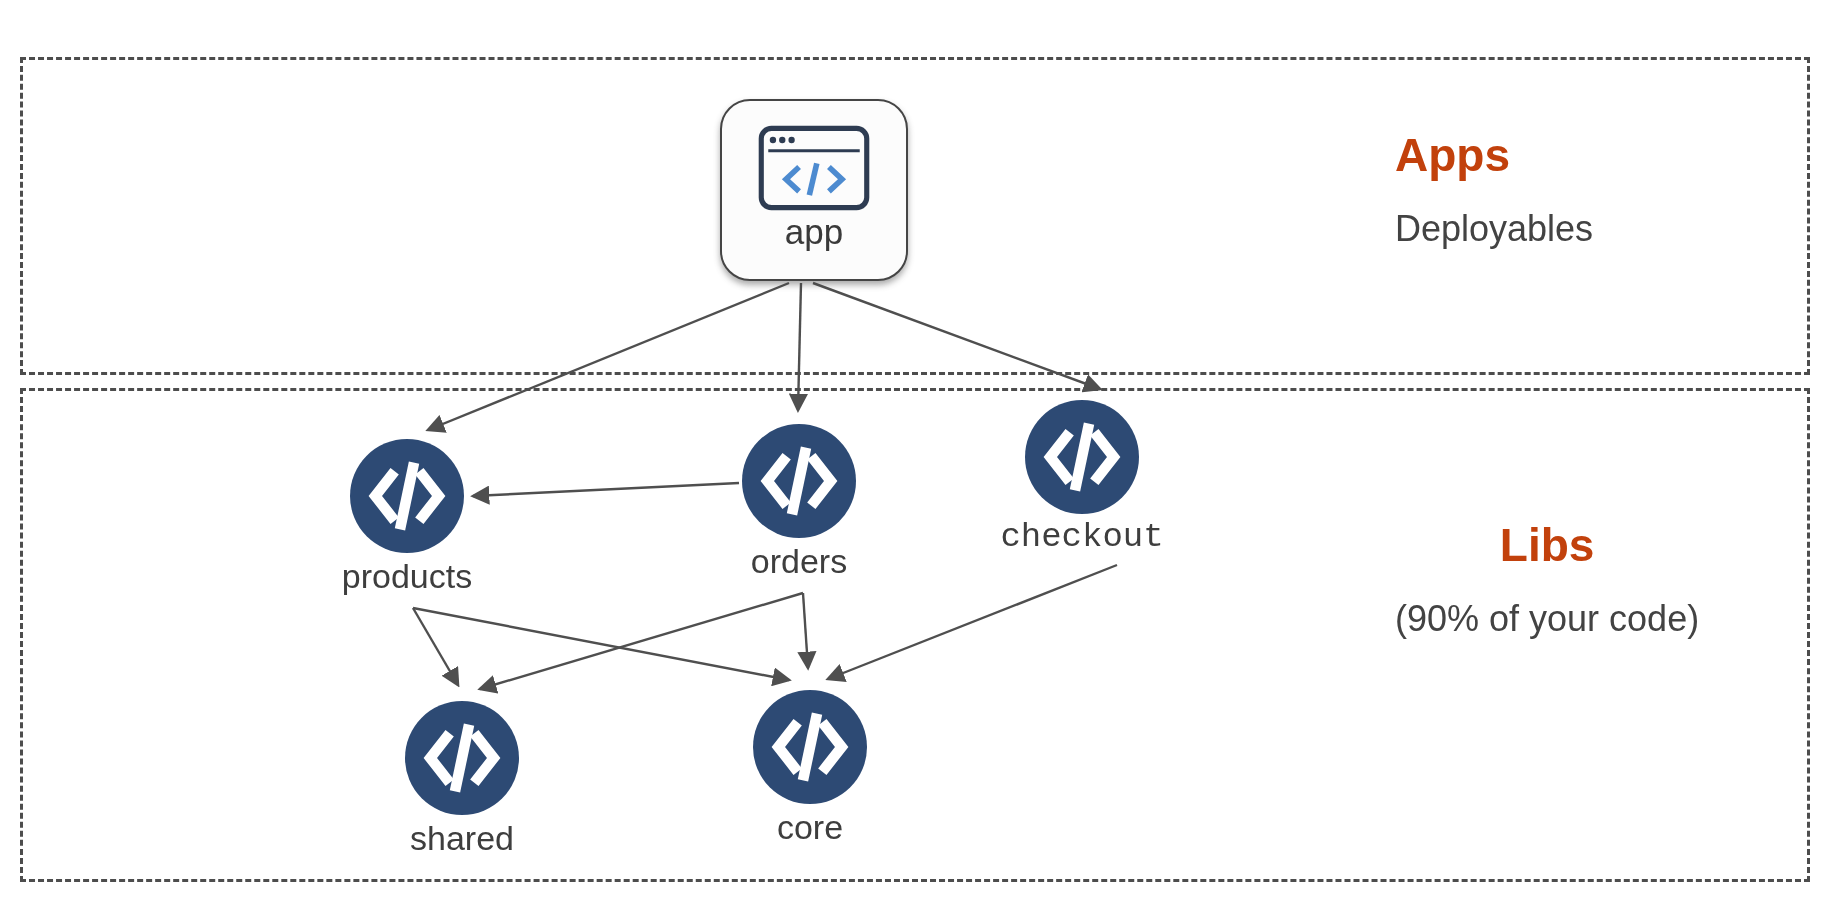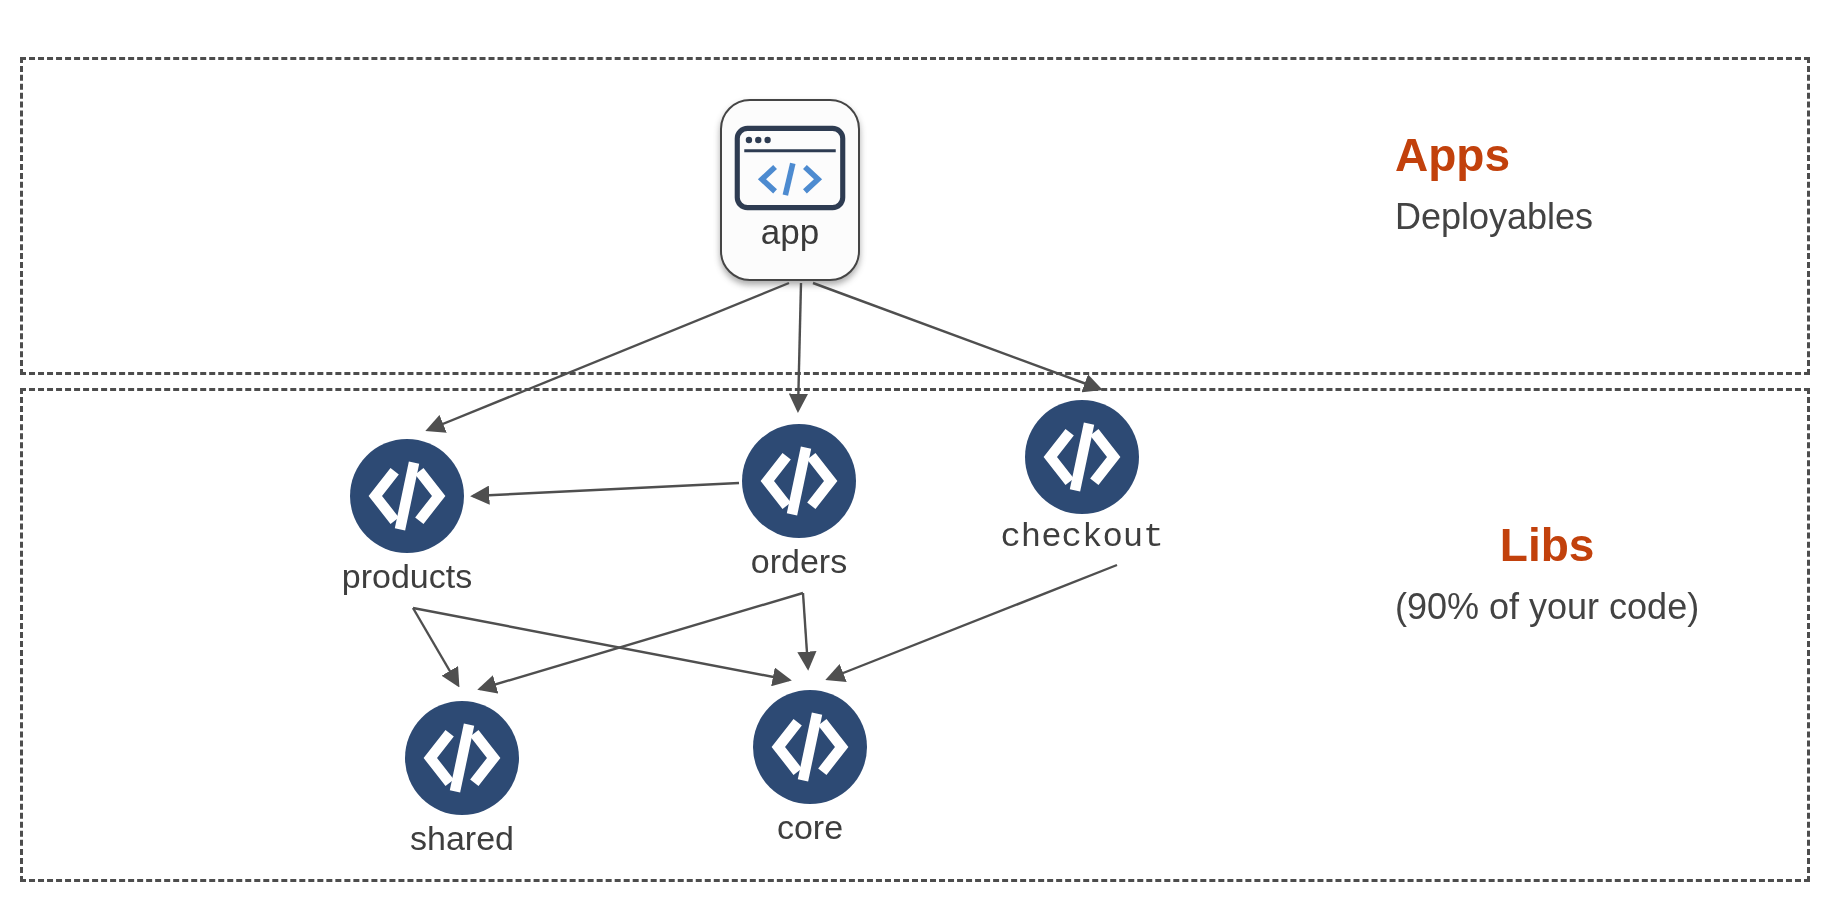--- a/index.html
+++ b/index.html
@@ -33,21 +33,21 @@
   .edge {
     stroke: #4f4f4f;
     stroke-width: 2.4;
     fill: none;
   }
 
   
   .app-node {
     position: absolute;
     left: 720px; top: 99px;
-    width: 140px; height: 182px;
+    width: 188px; height: 182px;
     box-sizing: border-box;
     background: #fcfcfc;
     border: 2px solid #454545;
     border-radius: 30px;
     box-shadow: 0 4px 6px rgba(70,70,70,0.45);
     display: flex;
     flex-direction: column;
     align-items: center;
   }
   .app-node .browser-icon { margin-top: 24px; }
@@ -94,21 +94,21 @@
   .side-title {
     font-size: 46px;
     font-weight: bold;
     color: #c2410c;
     line-height: 1.1;
   }
   .side-sub {
     font-size: 36px;
     color: #434343;
     line-height: 1.1;
-    margin-top: 16px;
+    margin-top: 28px;
   }
 </style>
 </head>
 <body>
 
 <div class="stage">
 
   <div class="group-box" id="apps-box"></div>
   <div class="group-box" id="libs-box"></div>
 

